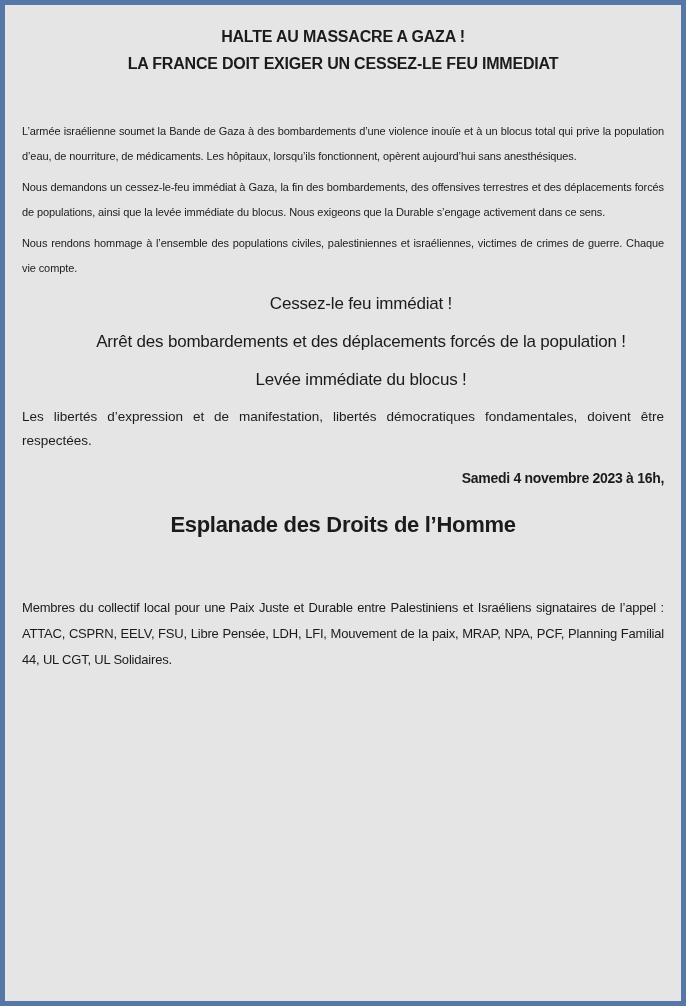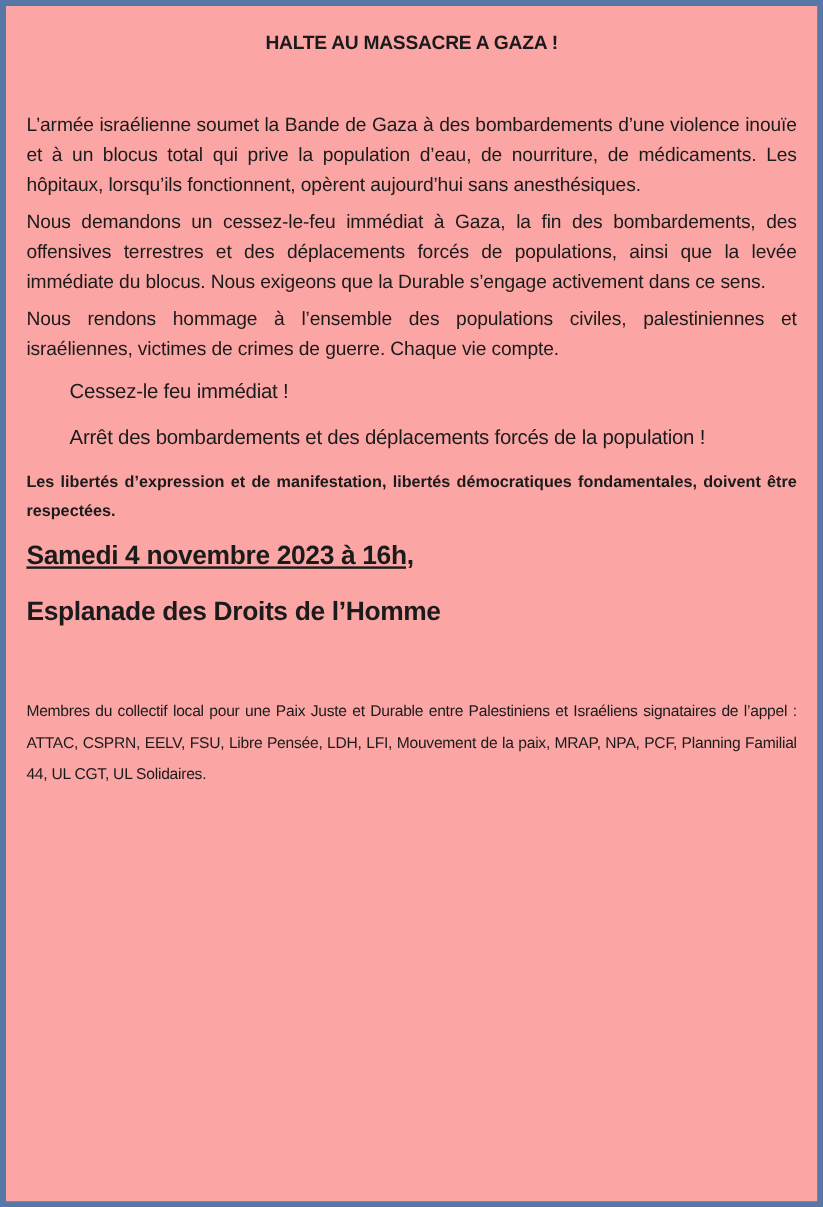--- a/index.html
+++ b/index.html
@@ -6,116 +6,118 @@
     margin: 0;
     padding: 0;
     background: #ffffff;
   }
   .page {
     position: relative;
     width: 686px;
     height: 1006px;
     box-sizing: border-box;
     border: 5px solid #5778a7;
-    background: #fca5a5;
+    background: #e5e5e5;
     font-family: "Liberation Sans", sans-serif;
     color: #1b1b1b;
     overflow: hidden;
   }
   .content {
     padding: 10px 17px 0 17px;
   }
   .title-block {
     margin: 8px 0 42px 0;
   }
   .title-line {
     margin: 0;
     text-align: center;
     font-size: 16px;
     font-weight: bold;
     line-height: 27px;
     letter-spacing: -0.2px;
   }
   .body-p {
     margin: 0 0 6px 0;
-    font-size: 16px;
+    font-size: 11px;
     line-height: 25px;
     text-align: justify;
     letter-spacing: -0.1px;
   }
   .demands-block {
     margin: 10px 0 8px 0;
   }
   .demand-line {
     margin: 0 0 13px 0;
     padding-left: 36px;
     font-size: 17px;
     line-height: 25px;
     letter-spacing: -0.2px;
+    text-align: center;
   }
   .freedoms-p {
     margin: 0 0 7px 0;
     font-size: 13.5px;
     line-height: 24px;
     text-align: justify;
-    font-weight: bold;
   }
   .appeal-p {
     margin: 0;
     font-size: 16px;
     font-weight: bold;
     line-height: 30px;
     text-align: justify;
     letter-spacing: -0.1px;
   }
   .event-datetime {
     margin: 10px 0 0 0;
-    font-size: 22px;
+    font-size: 14px;
     font-weight: bold;
-    text-align: left;
+    text-align: right;
     line-height: 30px;
     letter-spacing: -0.3px;
-    text-decoration: underline;
   }
   .event-location {
     margin: 17px 0 0 0;
     font-size: 22px;
     font-weight: bold;
+    text-align: center;
     line-height: 30px;
     letter-spacing: -0.3px;
   }
   .signatories-p {
     margin: 55px 0 0 0;
     font-size: 13px;
     line-height: 26px;
     text-align: justify;
     letter-spacing: -0.2px;
   }
 </style>
 </head>
 <body>
 
 <div class="page">
   <div class="content">
 
     <div class="title-block">
       <p class="title-line">HALTE AU MASSACRE A GAZA !</p>
+      <p class="title-line">LA FRANCE DOIT EXIGER UN CESSEZ-LE FEU IMMEDIAT</p>
     </div>
 
     <p class="body-p">L’armée israélienne soumet la Bande de Gaza à des bombardements d’une violence inouïe et à un blocus total qui prive la population d’eau, de nourriture, de médicaments. Les hôpitaux, lorsqu’ils fonctionnent, opèrent aujourd’hui sans anesthésiques.</p>
 
 
     <p class="body-p">Nous demandons un cessez-le-feu immédiat à Gaza, la fin des bombardements, des offensives terrestres et des déplacements forcés de populations, ainsi que la levée immédiate du blocus.  Nous exigeons que la Durable s’engage activement dans ce sens.</p>
 
     <p class="body-p">Nous rendons hommage à l’ensemble des populations civiles, palestiniennes et israéliennes, victimes de crimes de guerre. Chaque vie compte.</p>
 
 
     <div class="demands-block">
       <p class="demand-line">Cessez-le feu immédiat !</p>
       <p class="demand-line">Arrêt des bombardements et des déplacements forcés de la population !</p>
+      <p class="demand-line">Levée immédiate du blocus !</p>
     </div>
 
     <p class="freedoms-p">Les libertés d’expression et de manifestation, libertés démocratiques fondamentales, doivent être respectées.</p>
 
 
     <p class="event-datetime">Samedi 4 novembre 2023 à 16h,</p>
 
     <p class="event-location">Esplanade des Droits de l’Homme</p>
 
     <p class="signatories-p">Membres du collectif local pour une Paix Juste et Durable entre Palestiniens et Israéliens signataires de l’appel : ATTAC, CSPRN, EELV, FSU, Libre Pensée, LDH, LFI, Mouvement de la paix, MRAP, NPA, PCF, Planning Familial 44, UL CGT, UL Solidaires.</p>

